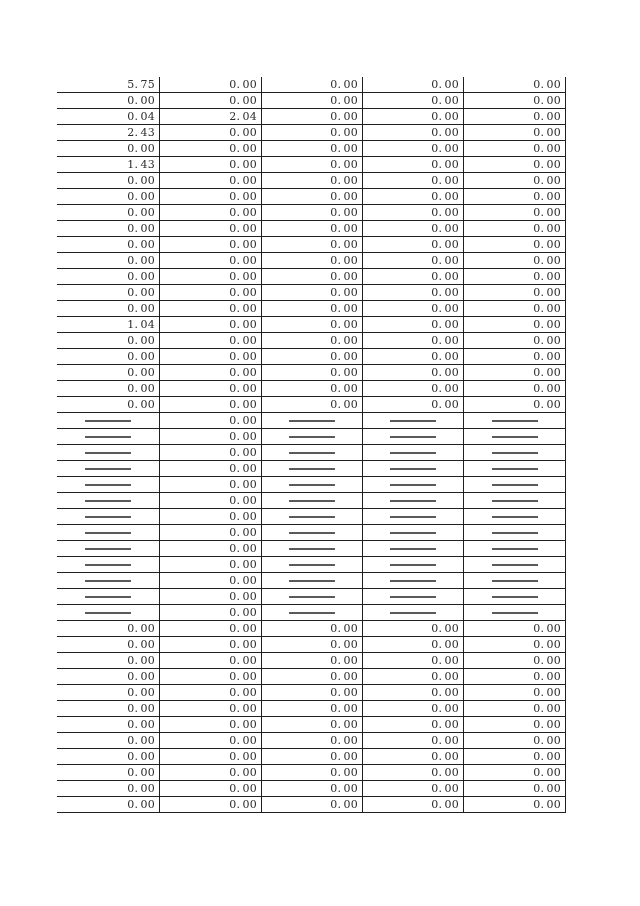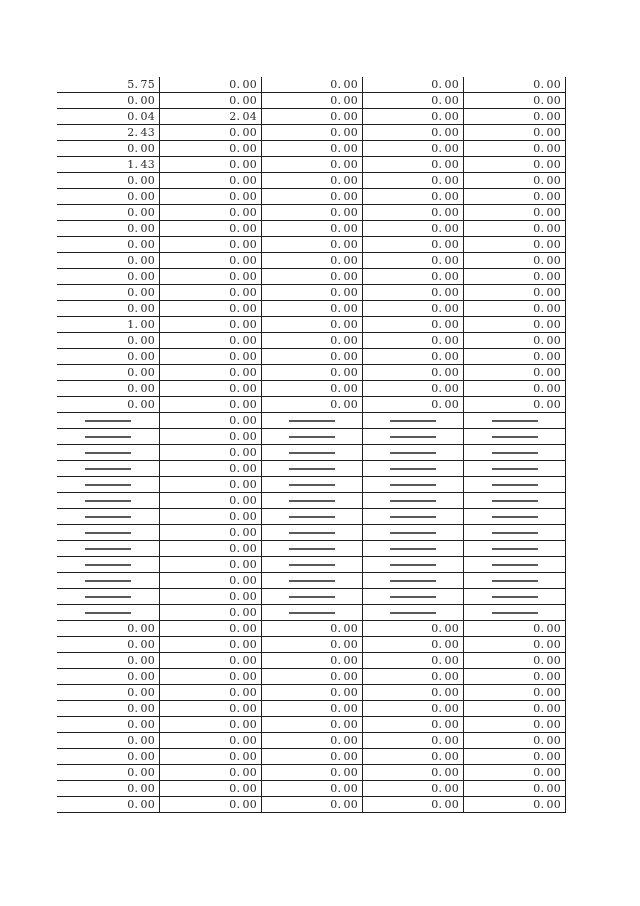--- a/index.html
+++ b/index.html
@@ -159,21 +159,21 @@
       <div class="t-cell c4">0. 00</div>
     </div>
     <div class="t-row">
       <div class="t-cell c0">0. 00</div>
       <div class="t-cell c1">0. 00</div>
       <div class="t-cell c2">0. 00</div>
       <div class="t-cell c3">0. 00</div>
       <div class="t-cell c4">0. 00</div>
     </div>
     <div class="t-row">
-      <div class="t-cell c0">1. 00</div>
+      <div class="t-cell c0">1. 04</div>
       <div class="t-cell c1">0. 00</div>
       <div class="t-cell c2">0. 00</div>
       <div class="t-cell c3">0. 00</div>
       <div class="t-cell c4">0. 00</div>
     </div>
     <div class="t-row">
       <div class="t-cell c0">0. 00</div>
       <div class="t-cell c1">0. 00</div>
       <div class="t-cell c2">0. 00</div>
       <div class="t-cell c3">0. 00</div>

